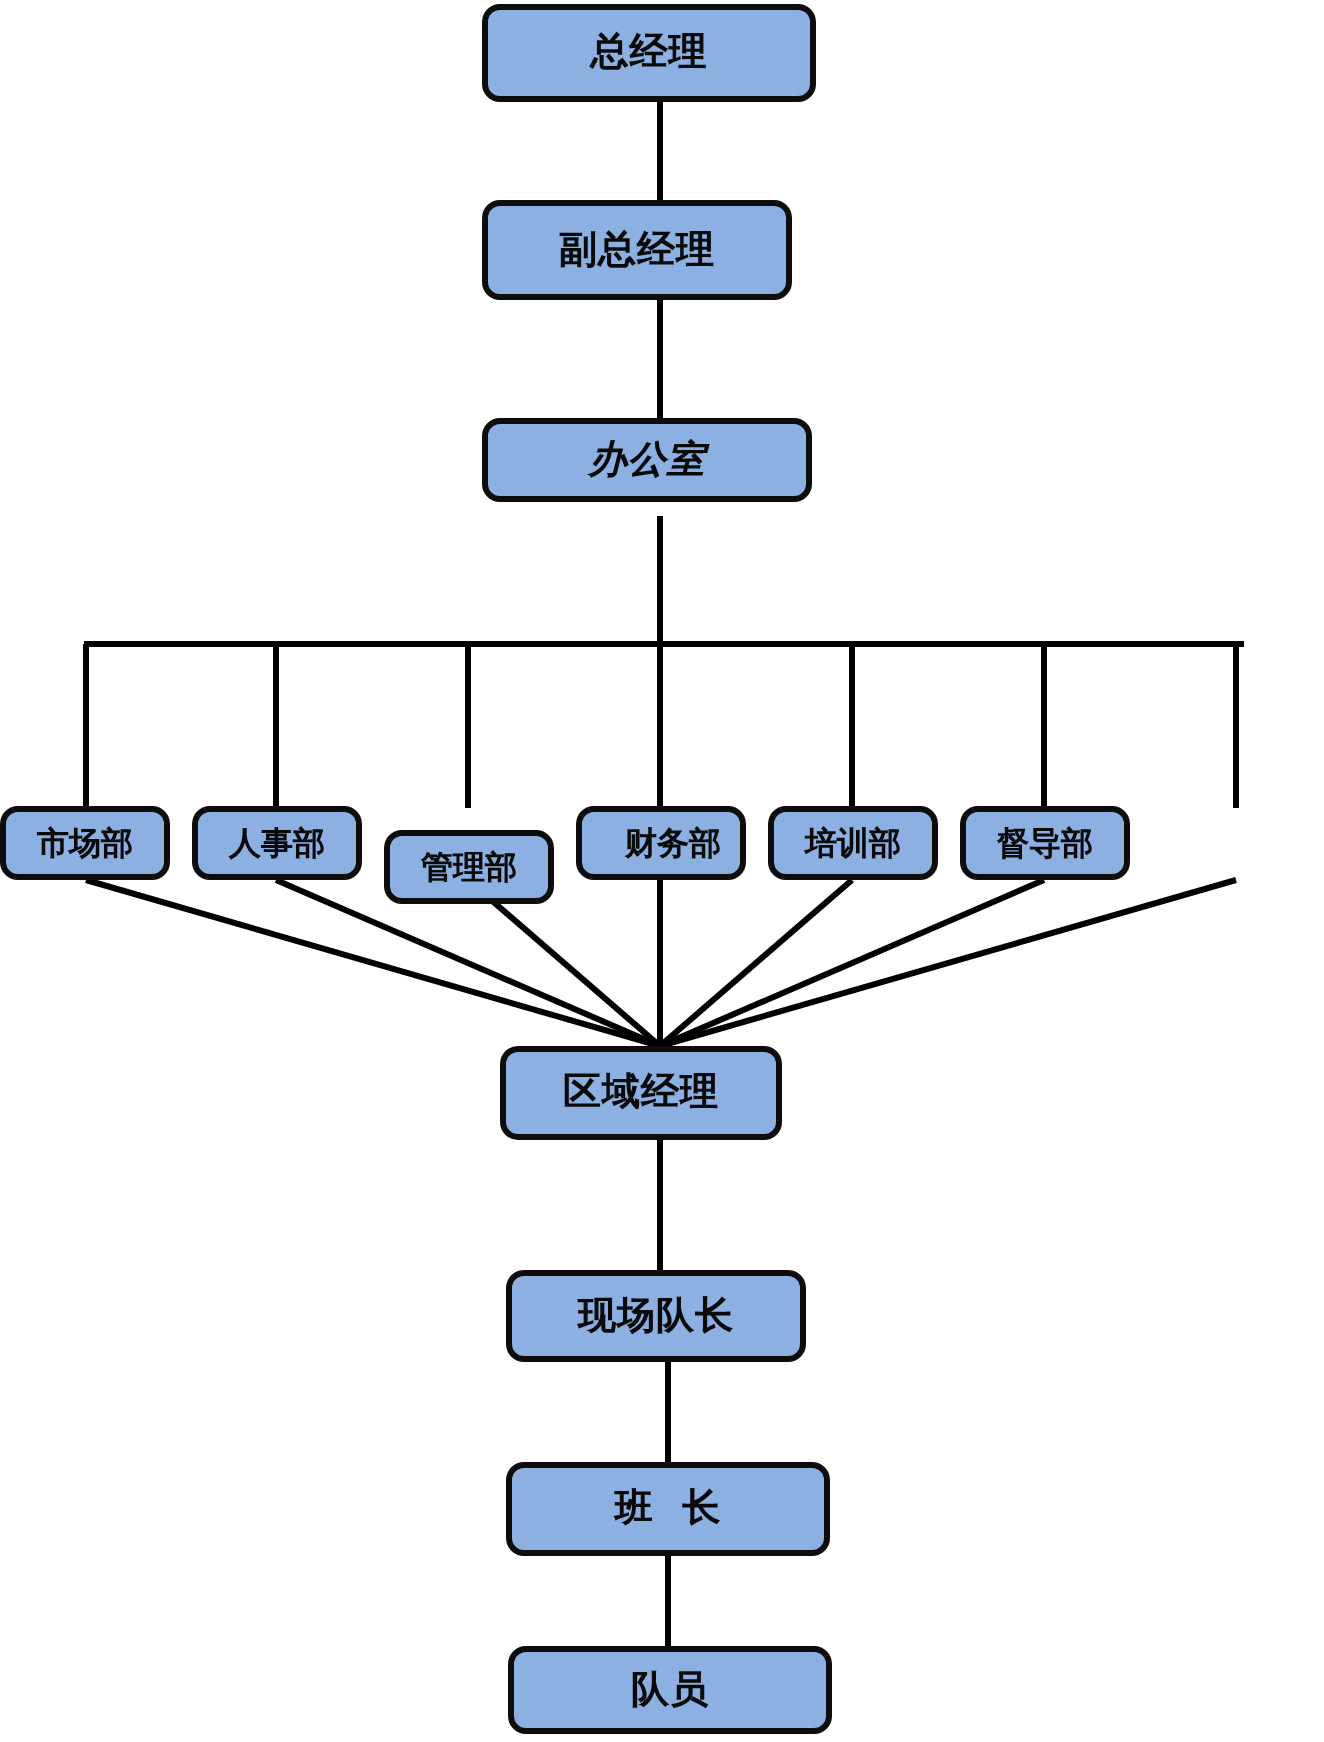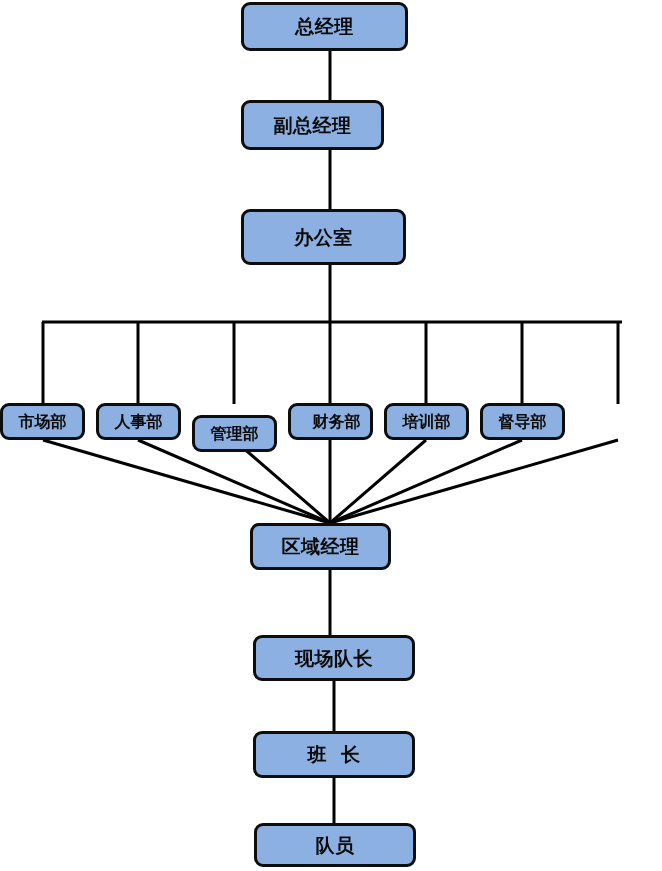--- a/index.html
+++ b/index.html
@@ -77,25 +77,25 @@
       <line x1="330" y1="570" x2="330" y2="636"></line>
       <line x1="334" y1="681" x2="334" y2="732"></line>
       <line x1="334" y1="778" x2="334" y2="824"></line>
     </g>
   </svg>
 
   <div class="org-node level-exec" style="left:241px; top:2px; width:167px; height:49px;">
     <span class="node-label">总经理</span>
   </div>
 
-  <div class="org-node level-exec" style="left:241px; top:100px; width:143px; height:50px;">
+  <div class="org-node level-exec" style="left:241px; top:100px; width:155px; height:50px;">
     <span class="node-label">副总经理</span>
   </div>
 
-  <div class="org-node level-exec" style="left:241px; top:209px; width:165px; height:56px;">
+  <div class="org-node level-exec" style="left:241px; top:209px; width:165px; height:42px;font-style:italic;">
     <span class="node-label">办公室</span>
   </div>
 
   <div class="org-node level-dept" style="left:0px; top:403px; width:85px; height:37px;">
     <span class="node-label">市场部</span>
   </div>
 
   <div class="org-node level-dept" style="left:96px; top:403px; width:85px; height:37px;">
     <span class="node-label">人事部</span>
   </div>
@@ -114,21 +114,21 @@
 
   <div class="org-node level-dept" style="left:480px; top:403px; width:85px; height:37px;">
     <span class="node-label">督导部</span>
   </div>
 
 
   <div class="org-node level-ops" style="left:250px; top:523px; width:141px; height:47px;">
     <span class="node-label">区域经理</span>
   </div>
 
-  <div class="org-node level-ops" style="left:253px; top:635px; width:162px; height:46px;">
+  <div class="org-node level-ops" style="left:253px; top:635px; width:150px; height:46px;">
     <span class="node-label">现场队长</span>
   </div>
 
   <div class="org-node level-ops" style="left:253px; top:731px; width:162px; height:47px;">
     <span class="node-label">班  长</span>
   </div>
 
   <div class="org-node level-ops" style="left:254px; top:823px; width:162px; height:44px;">
     <span class="node-label">队员</span>
   </div>

